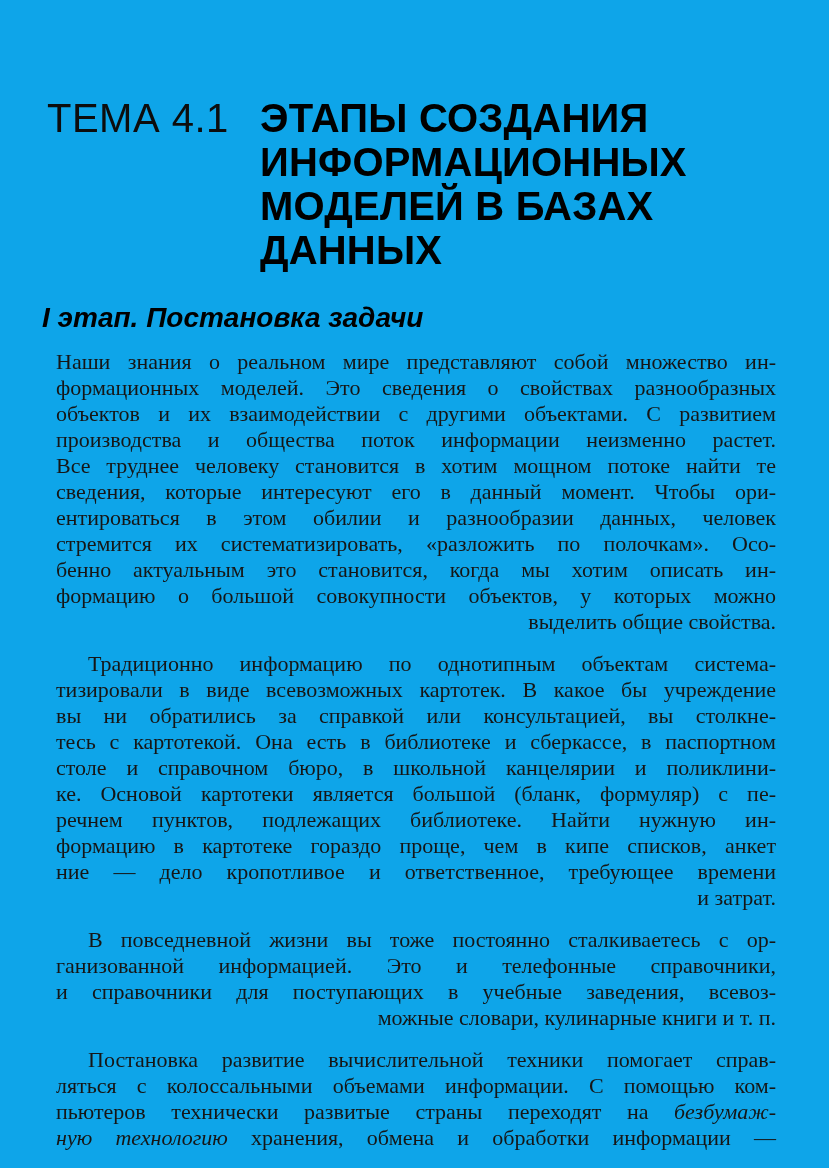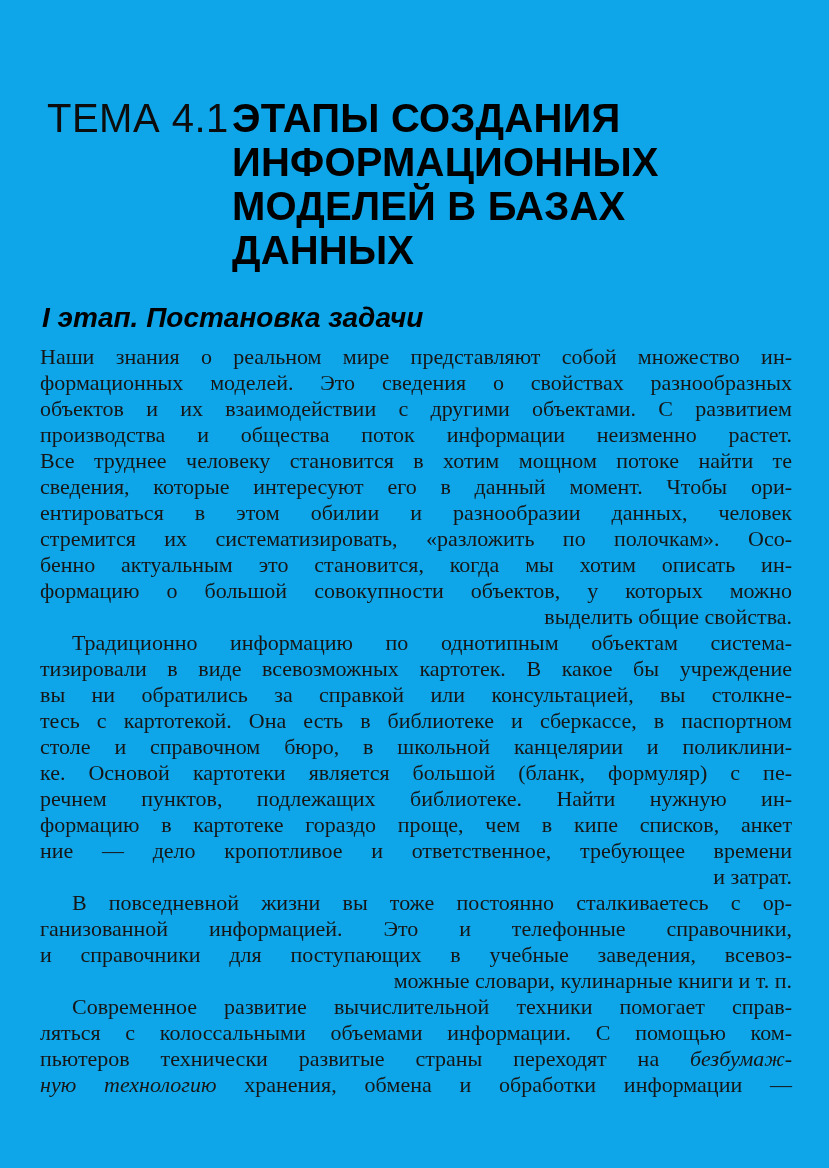--- a/index.html
+++ b/index.html
@@ -28,37 +28,38 @@
     letter-spacing: 0.5px;
     white-space: nowrap;
   }
   .title {
     font-family: "Liberation Sans", sans-serif;
     font-weight: 700;
     font-size: 40px;
     line-height: 44px;
     color: #000;
     letter-spacing: 0.2px;
+    margin-left: 28px;
   }
   .section-heading {
     margin: 31px 0 0 42px;
     font-family: "Liberation Sans", sans-serif;
     font-weight: 700;
     font-size: 28px;
     line-height: 30px;
     color: #000;
     font-style: italic;
   }
   .body-text {
     margin: 11px 0 0 40px;
     width: 752px;
     font-size: 22px;
     line-height: 26px;
   }
-  .para { margin: 0; }
+  .para { margin: 16px; }
   .line { text-align: right; }
   .line.fill {
     text-align: justify;
     -moz-text-align-last: justify;
     text-align-last: justify;
   }
   .line.indent { padding-left: 32px; }
   .em { font-style: italic; }
 </style>
 </head>
@@ -101,19 +102,19 @@
         <div class="line fill"><span>ние — дело кропотливое и ответственное, требующее времени</span></div>
         <div class="line"><span>и затрат.</span></div>
       </div>
       <div class="para">
         <div class="line fill indent"><span>В повседневной жизни вы тоже постоянно сталкиваетесь с ор-</span></div>
         <div class="line fill"><span>ганизованной информацией. Это и телефонные справочники,</span></div>
         <div class="line fill"><span>и справочники для поступающих в учебные заведения, всевоз-</span></div>
         <div class="line"><span>можные словари, кулинарные книги и т. п.</span></div>
       </div>
       <div class="para">
-        <div class="line fill indent"><span>Современное развитие вычислительной техники помогает справ-</span></div>
+        <div class="line fill indent"><span>Постановка развитие вычислительной техники помогает справ-</span></div>
         <div class="line fill"><span>ляться с колоссальными объемами информации. С помощью ком-</span></div>
         <div class="line fill"><span>пьютеров технически развитые страны переходят на </span><span class="em">безбумаж-</span></div>
         <div class="line fill"><span class="em">ную технологию</span><span> хранения, обмена и обработки информации —</span></div>
       </div>
     </div>
 </div>
 
 </body></html>

